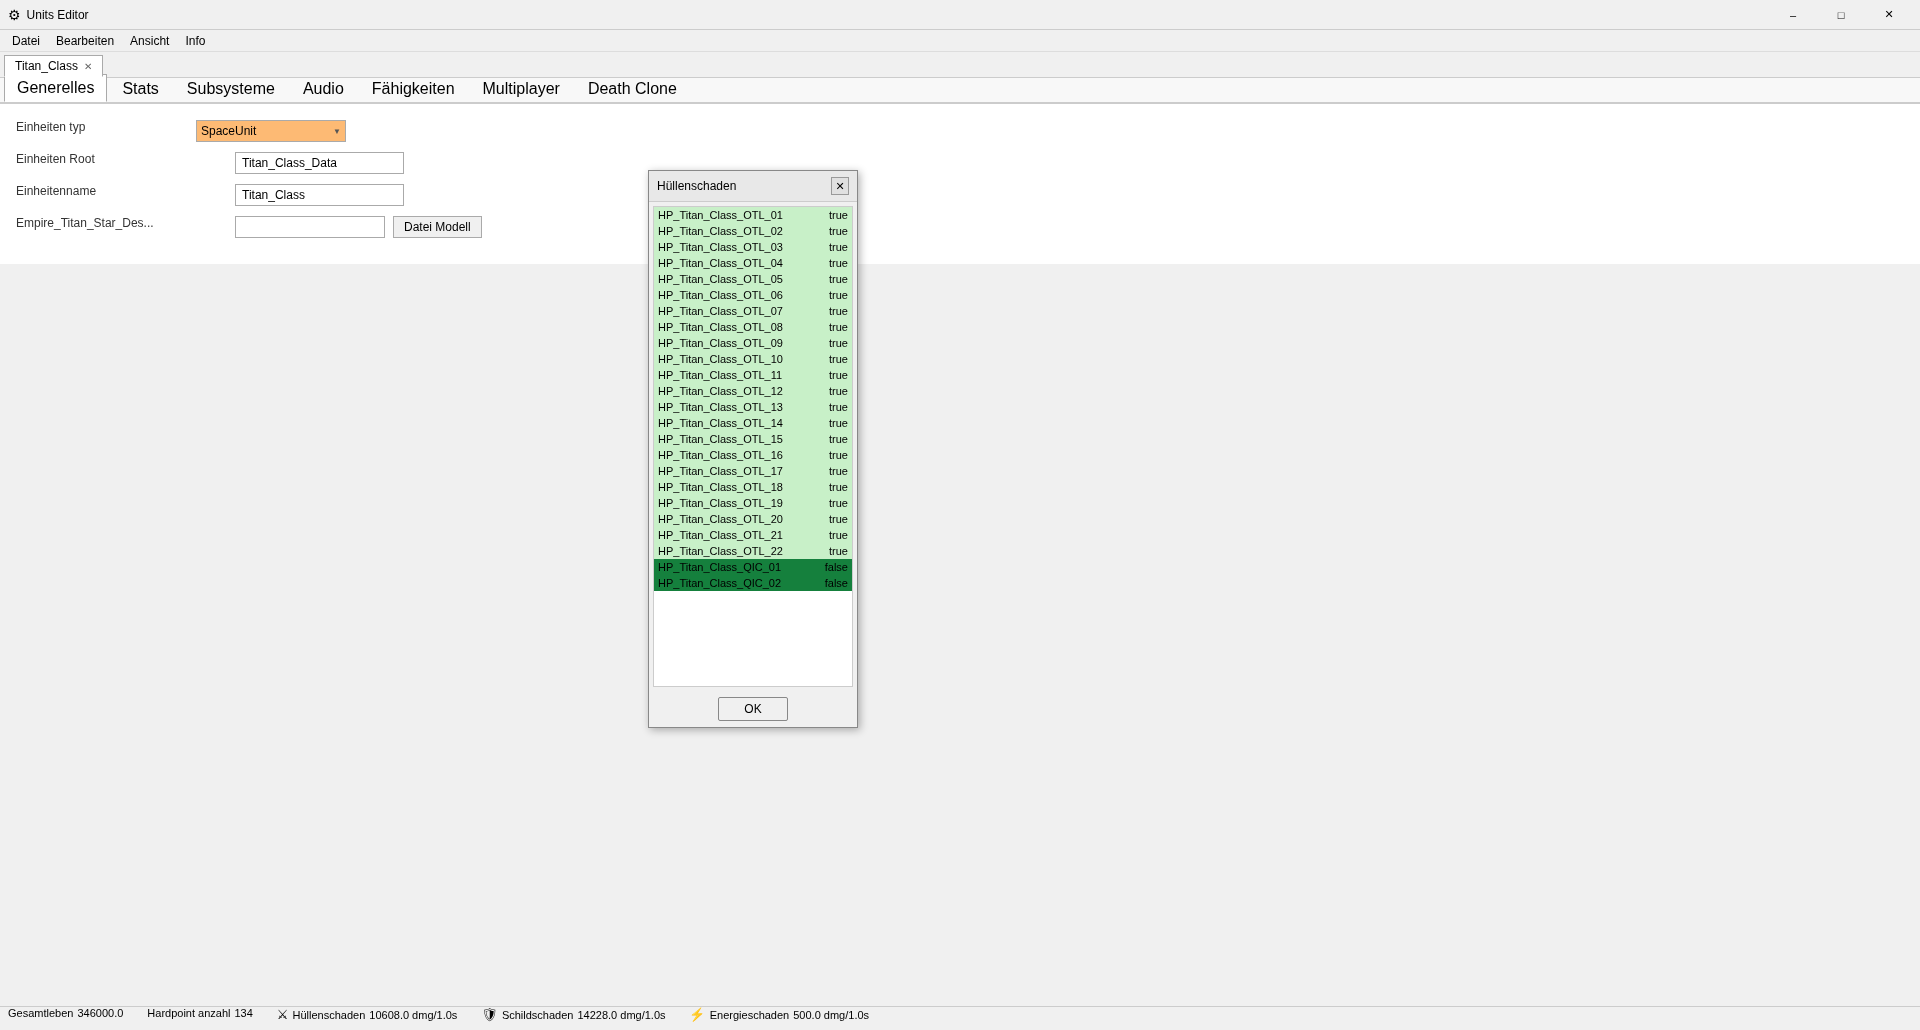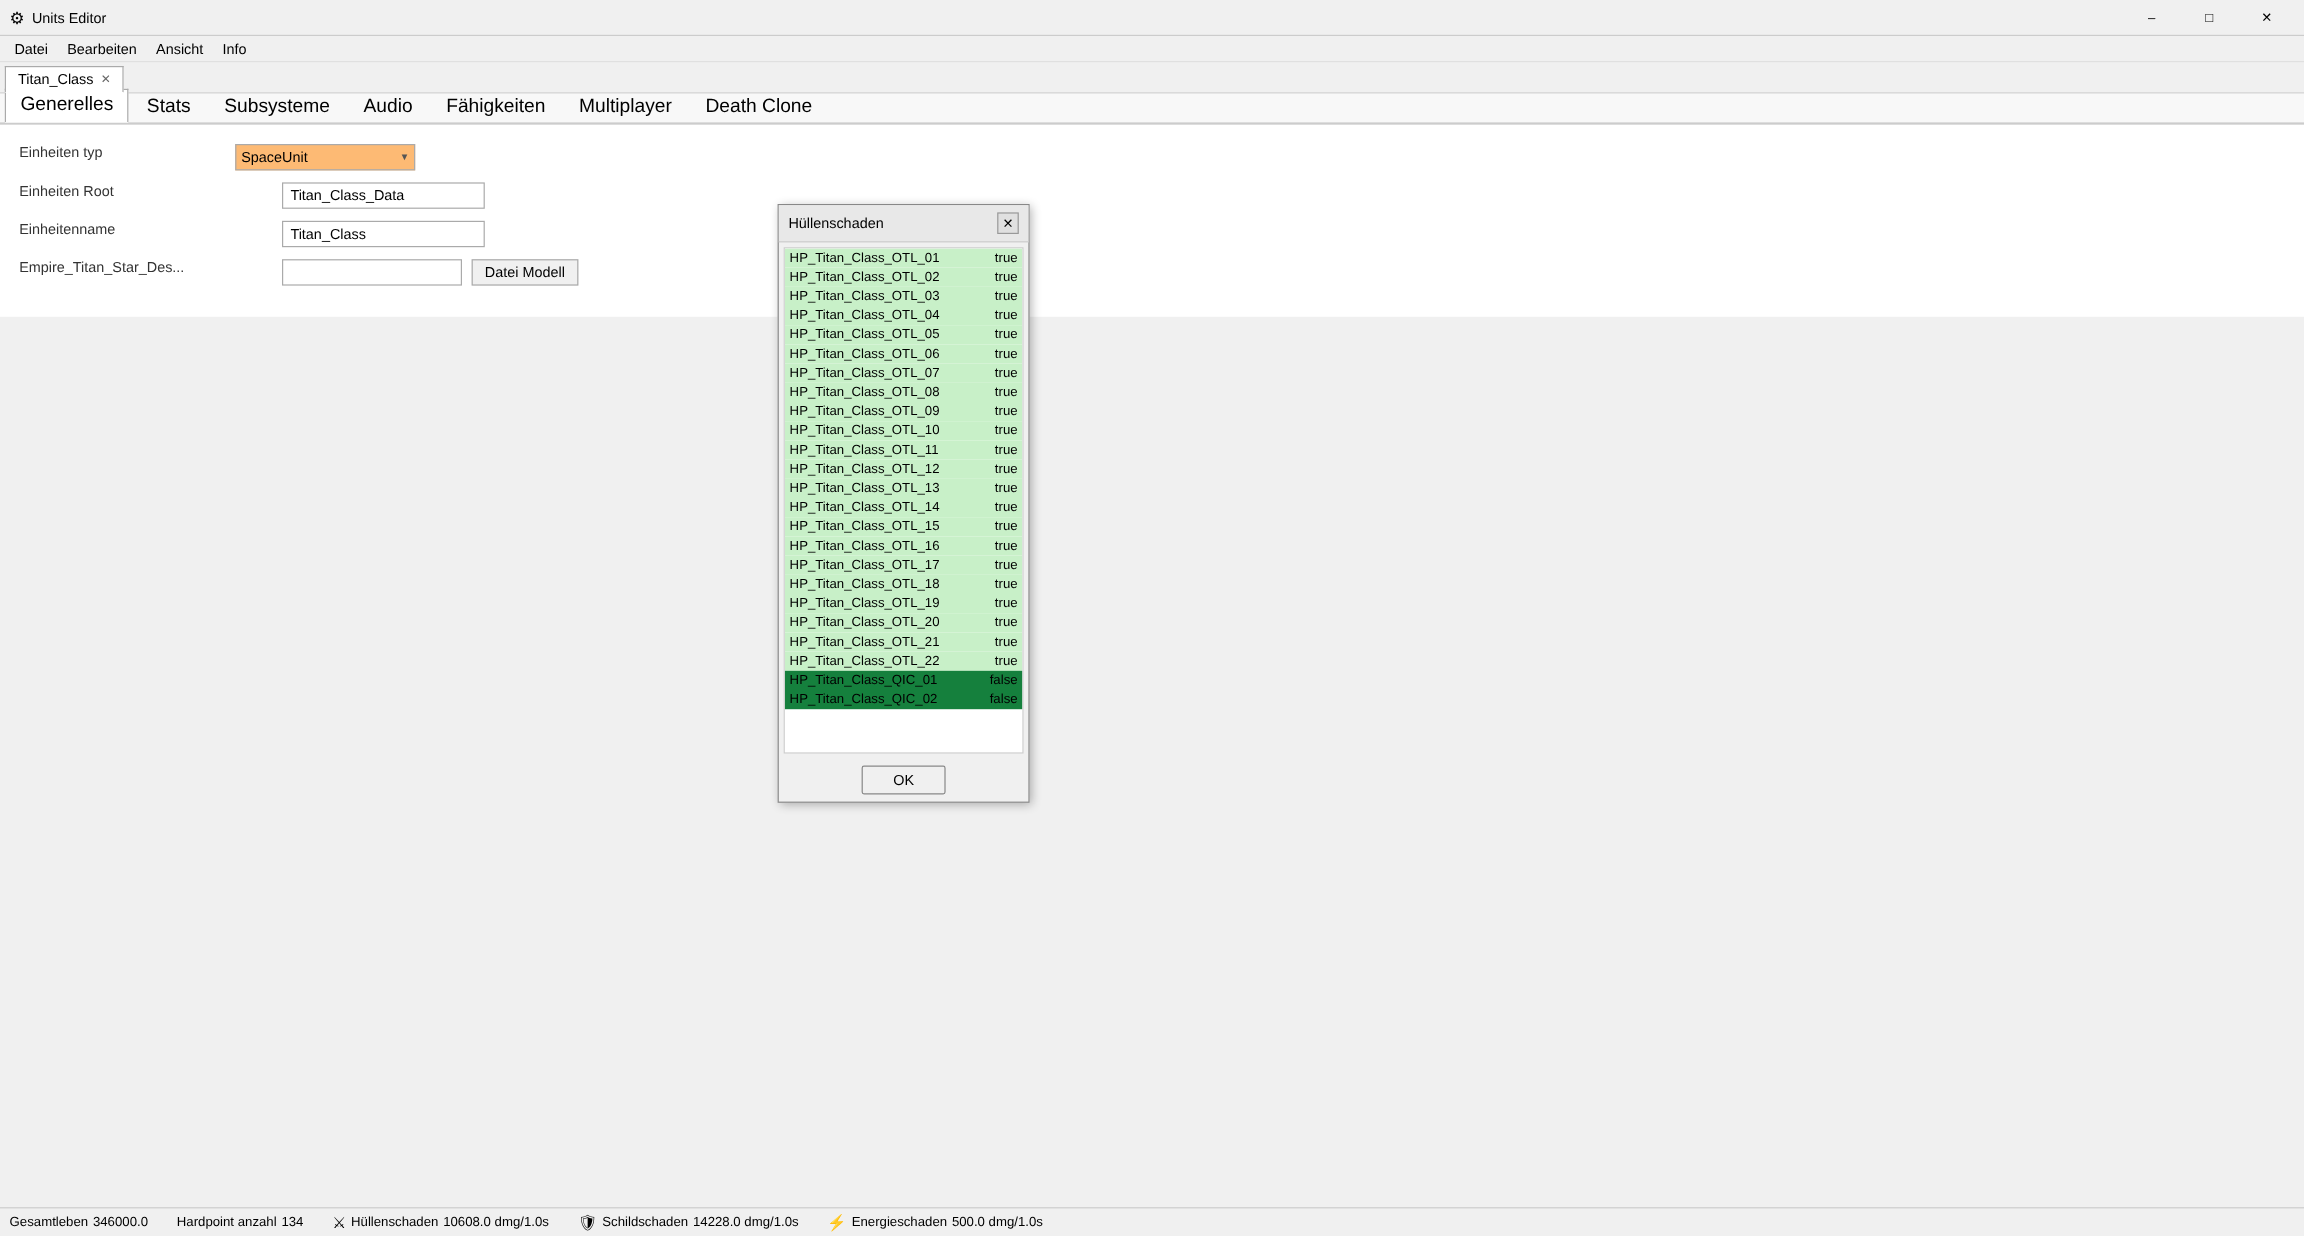--- a/index.html
+++ b/index.html
@@ -182,21 +182,21 @@
       justify-content: center;
       cursor: pointer;
       font-size: 11px;
     }
 
     
     #modal-list {
       background: white;
       border: 1px solid #ccc;
       margin: 4px;
-      height: 422px;
+      height: 481px;
       overflow-y: scroll;
       overflow-x: hidden;
     }
     .list-row {
       display: flex;
       align-items: center;
       padding: 1px 4px;
       font-size: 11px;
       line-height: 14px;
     }
@@ -229,21 +229,21 @@
     }
 
     
     #status-bar {
       position: fixed;
       bottom: 0; left: 0; right: 0;
       height: 24px;
       background: #f0f0f0;
       border-top: 1px solid #ccc;
       display: flex;
-      align-items: center;
+      align-items: flex-start;
       padding: 0 8px;
       gap: 24px;
       font-size: 11px;
     }
     .status-item {
       display: flex;
       align-items: center;
       gap: 4px;
     }
     .status-icon {

